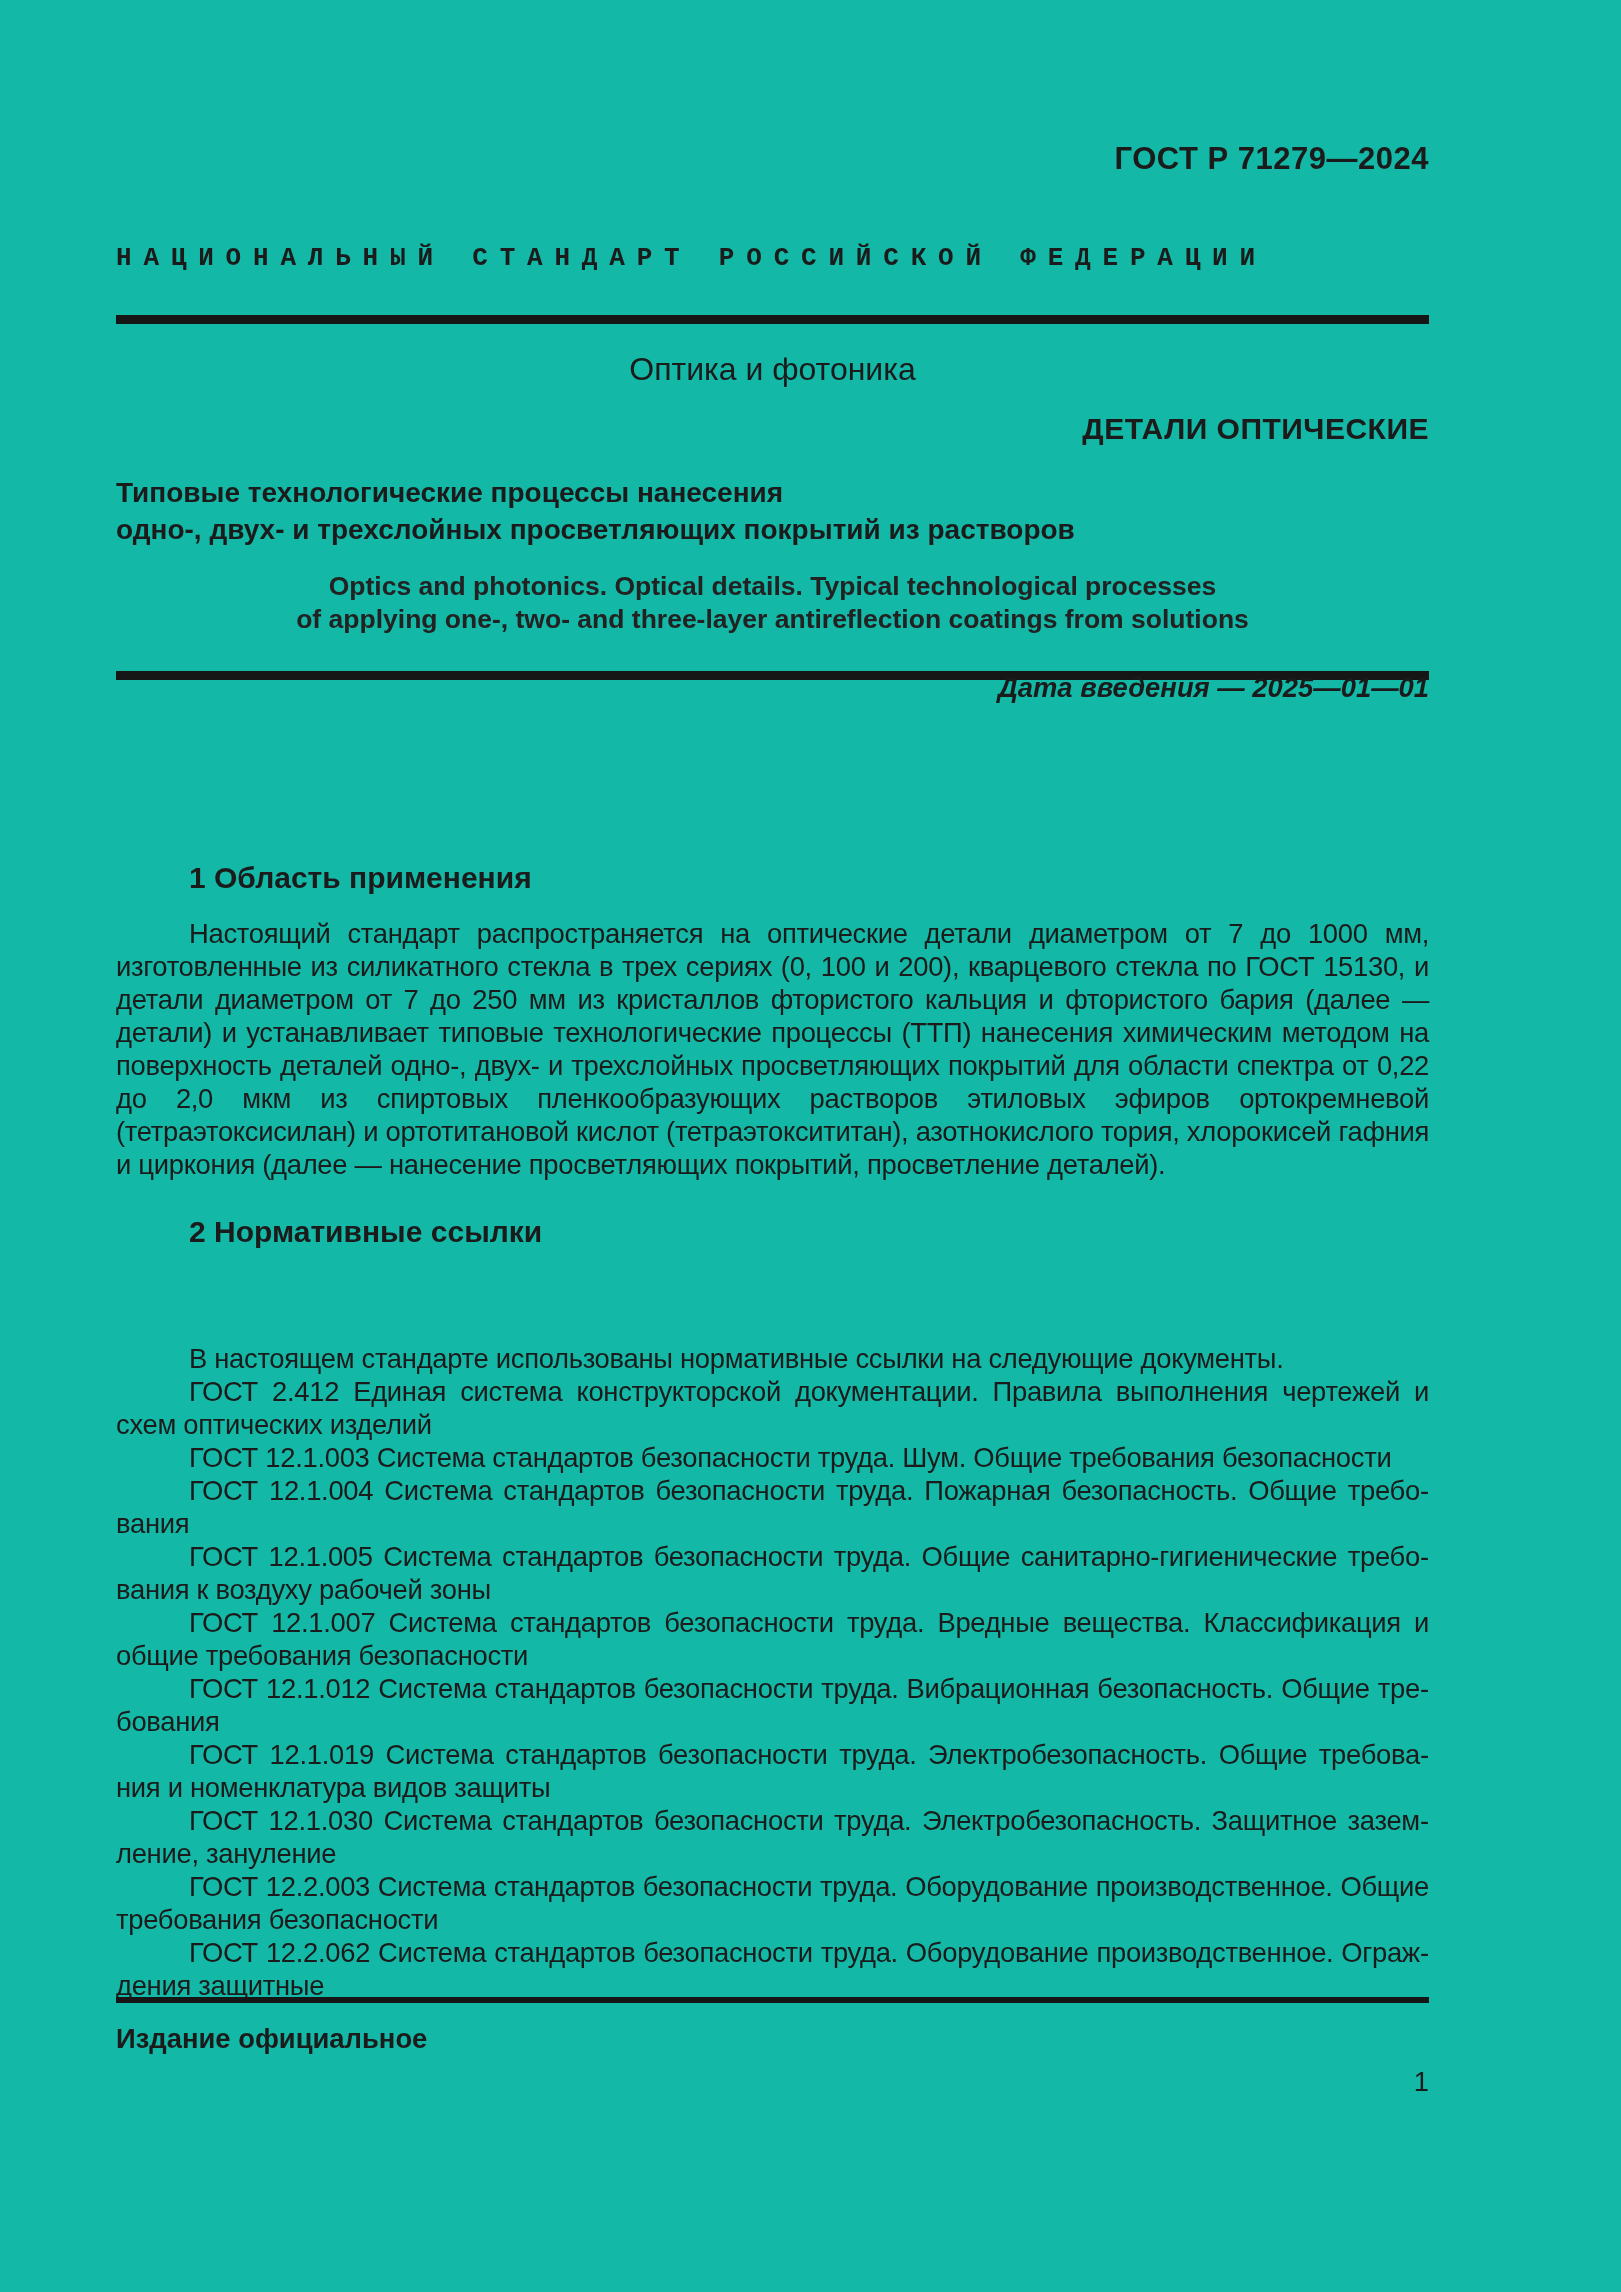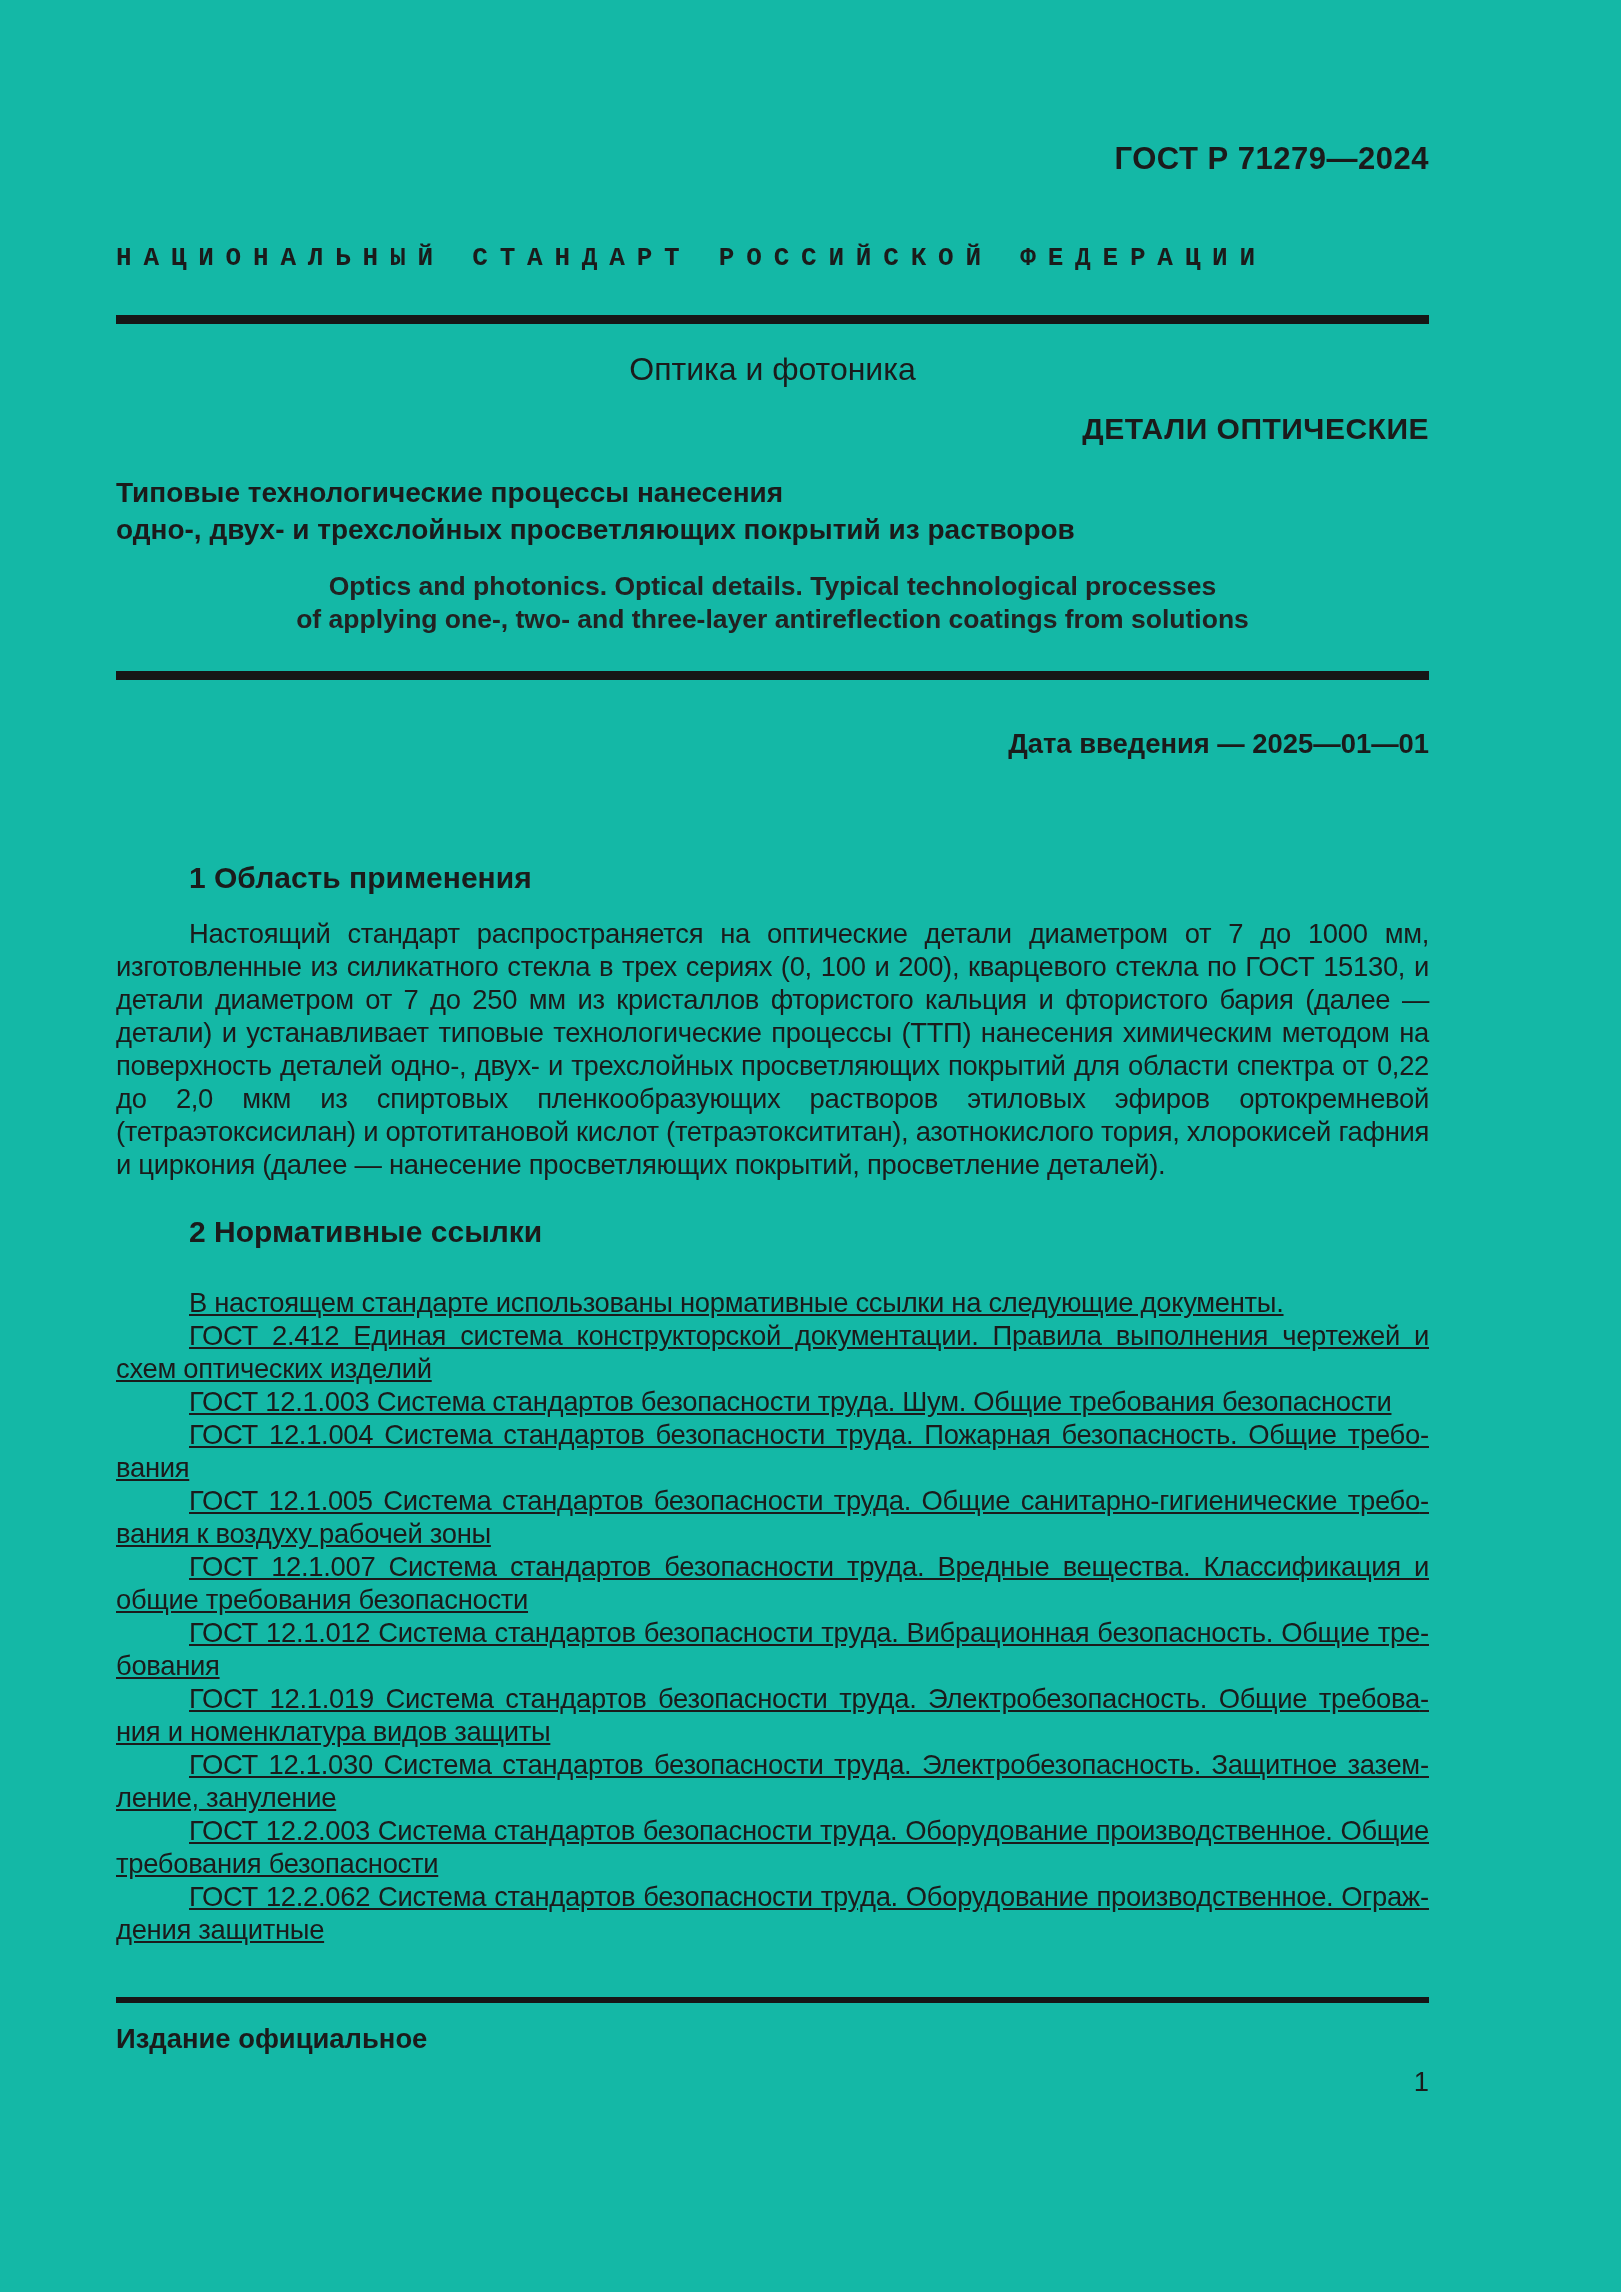--- a/index.html
+++ b/index.html
@@ -63,45 +63,46 @@
   }
   .title-en {
     top: 570px;
     text-align: center;
     font-size: 26.5px;
     font-weight: 700;
     line-height: 33px;
     color: #222;
   }
   .date-line {
-    top: 728px;
+    top: 672px;
     text-align: right;
     font-size: 27.4px;
     font-weight: 700;
+    font-style: italic;
   }
   .section-heading {
     font-size: 30px;
     font-weight: 700;
     padding-left: 73px;
     margin: 0;
   }
   .heading-1 { top: 861px; }
   .heading-2 { top: 1215px; }
   .body-text {
     font-size: 27.4px;
     line-height: 33px;
     text-align: justify;
     letter-spacing: -0.3px;
   }
   .body-text p {
     margin: 0;
     text-indent: 73px;
   }
   .para-scope { top: 917px; }
-  .refs { top: 1286px; text-decoration: underline; }
+  .refs { top: 1342px; }
   .footer-rule {
     top: 1997px;
     height: 5.9px;
     background: #161616;
   }
   .edition {
     top: 2023px;
     font-size: 27.4px;
     font-weight: 700;
   }

